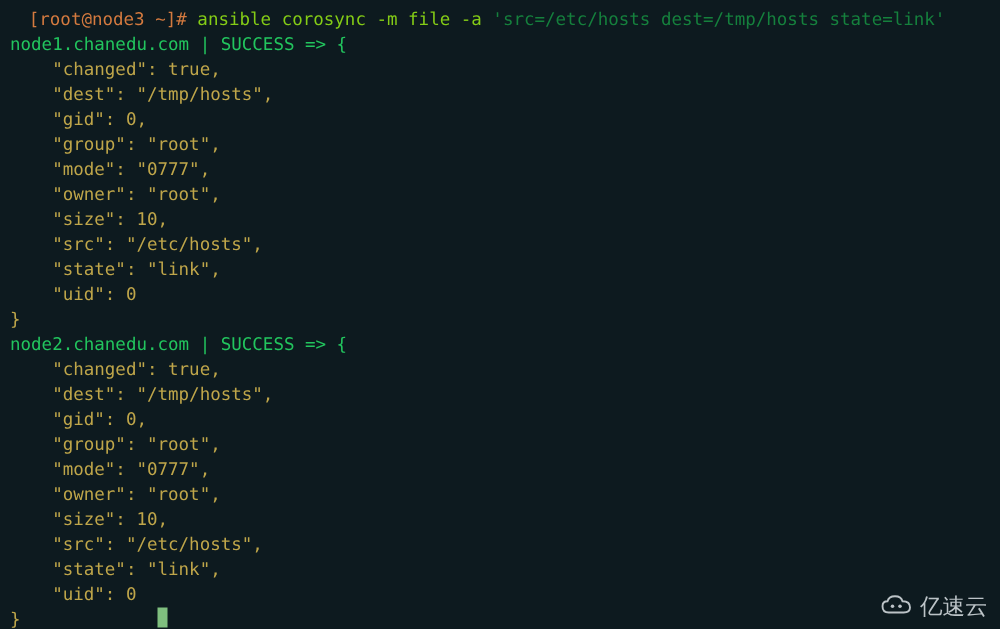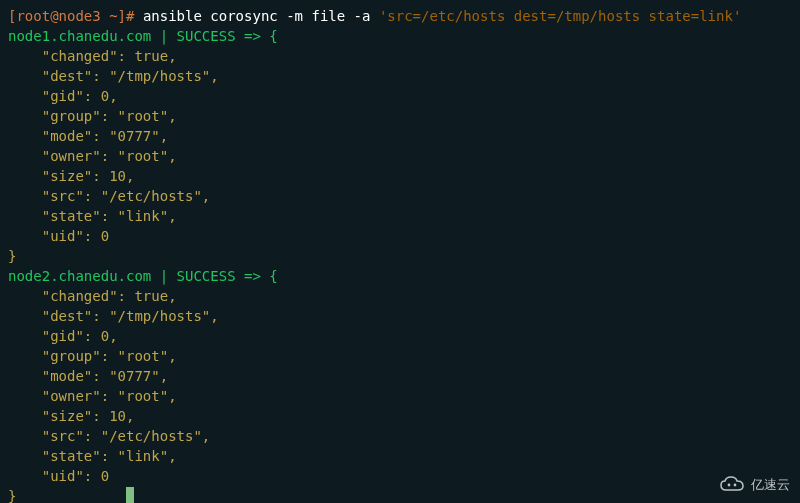--- a/index.html
+++ b/index.html
@@ -12,42 +12,42 @@
     font-size: 14px;
     line-height: 20px;
     color: #e0e0e0;
     overflow: hidden;
     position: relative;
   }
   .terminal {
     padding: 6px 8px;
     white-space: pre;
   }
-  .prompt-user { color: #d47a3f; }
-  .command    { color: #ffffff; }
-  .cmd-arg    { color: #a16207; } 
+  .prompt-user { color: #d47a3f; margin-left: 15px; }
+  .command    { color: #84cc16; }
+  .cmd-arg    { color: #15803d; } 
   .host-line  { color: #22c55e; } 
   .json       { color: #bfa64a; }
   .cursor {
     display: inline-block;
     width: 8px;
     height: 16px;
     background: #7fbf7f;
     vertical-align: -2px;
   }
   .logo {
     position: absolute;
     right: 10px;
     bottom: 8px;
     display: flex;
     align-items: center;
     gap: 6px;
     color: #cfd6da;
     font-family: sans-serif;
-    font-size: 13px;
+    font-size: 18px;
     opacity: 0.9;
   }
   .logo-cloud {
     width: 26px;
     height: 18px;
     position: relative;
   }
   .logo-cloud svg { display: block; }
 </style>
 </head>

